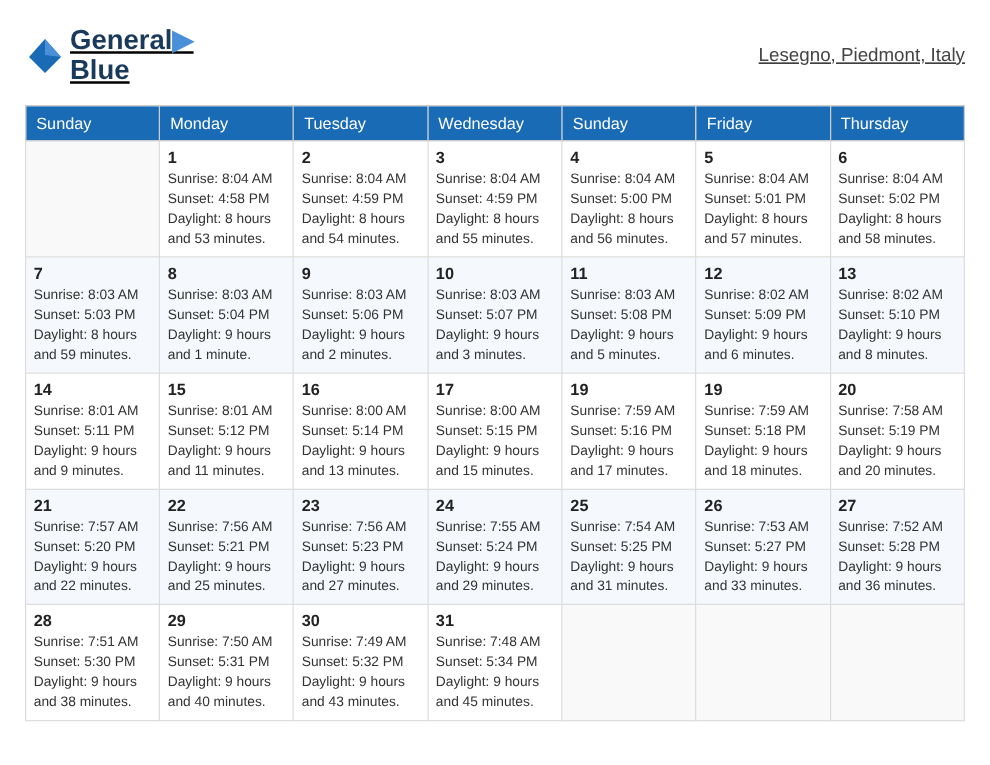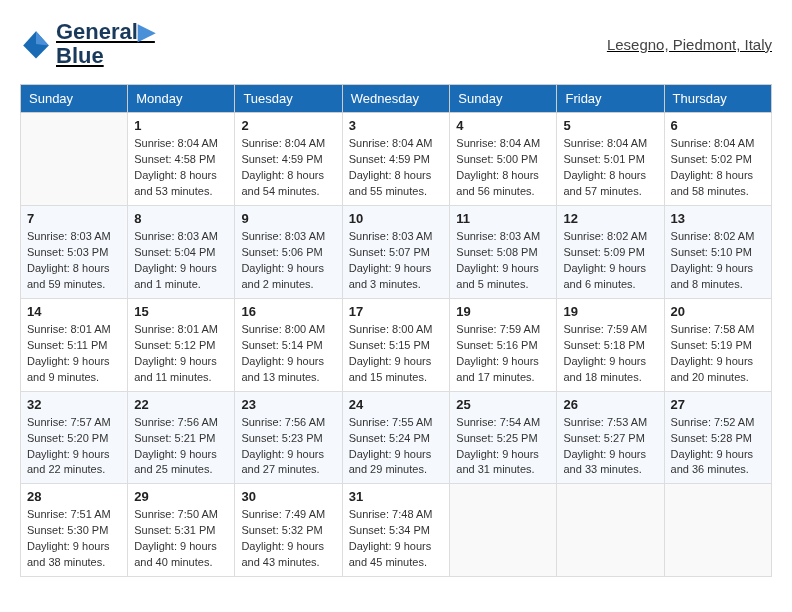--- a/index.html
+++ b/index.html
@@ -202,21 +202,21 @@
           <div class="day-number">19</div>
           <div class="day-info">Sunrise: 7:59 AM<br>Sunset: 5:18 PM<br>Daylight: 9 hours<br>and 18 minutes.</div>
         </td>
         <td>
           <div class="day-number">20</div>
           <div class="day-info">Sunrise: 7:58 AM<br>Sunset: 5:19 PM<br>Daylight: 9 hours<br>and 20 minutes.</div>
         </td>
       </tr>
       <tr>
         <td>
-          <div class="day-number">32</div>
+          <div class="day-number">21</div>
           <div class="day-info">Sunrise: 7:57 AM<br>Sunset: 5:20 PM<br>Daylight: 9 hours<br>and 22 minutes.</div>
         </td>
         <td>
           <div class="day-number">22</div>
           <div class="day-info">Sunrise: 7:56 AM<br>Sunset: 5:21 PM<br>Daylight: 9 hours<br>and 25 minutes.</div>
         </td>
         <td>
           <div class="day-number">23</div>
           <div class="day-info">Sunrise: 7:56 AM<br>Sunset: 5:23 PM<br>Daylight: 9 hours<br>and 27 minutes.</div>
         </td>

